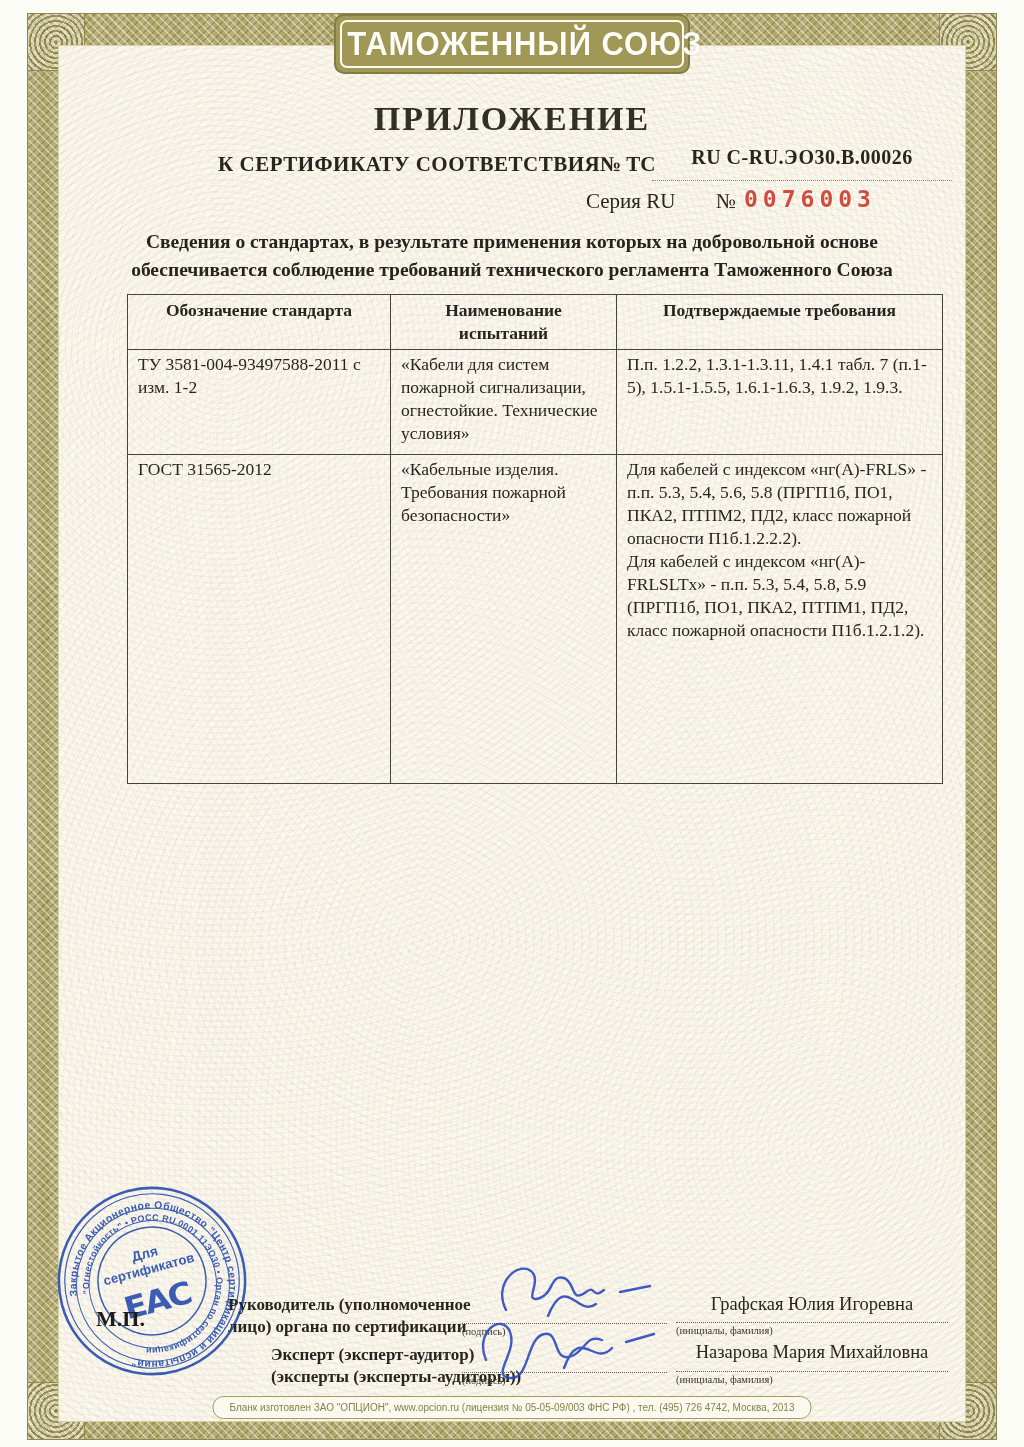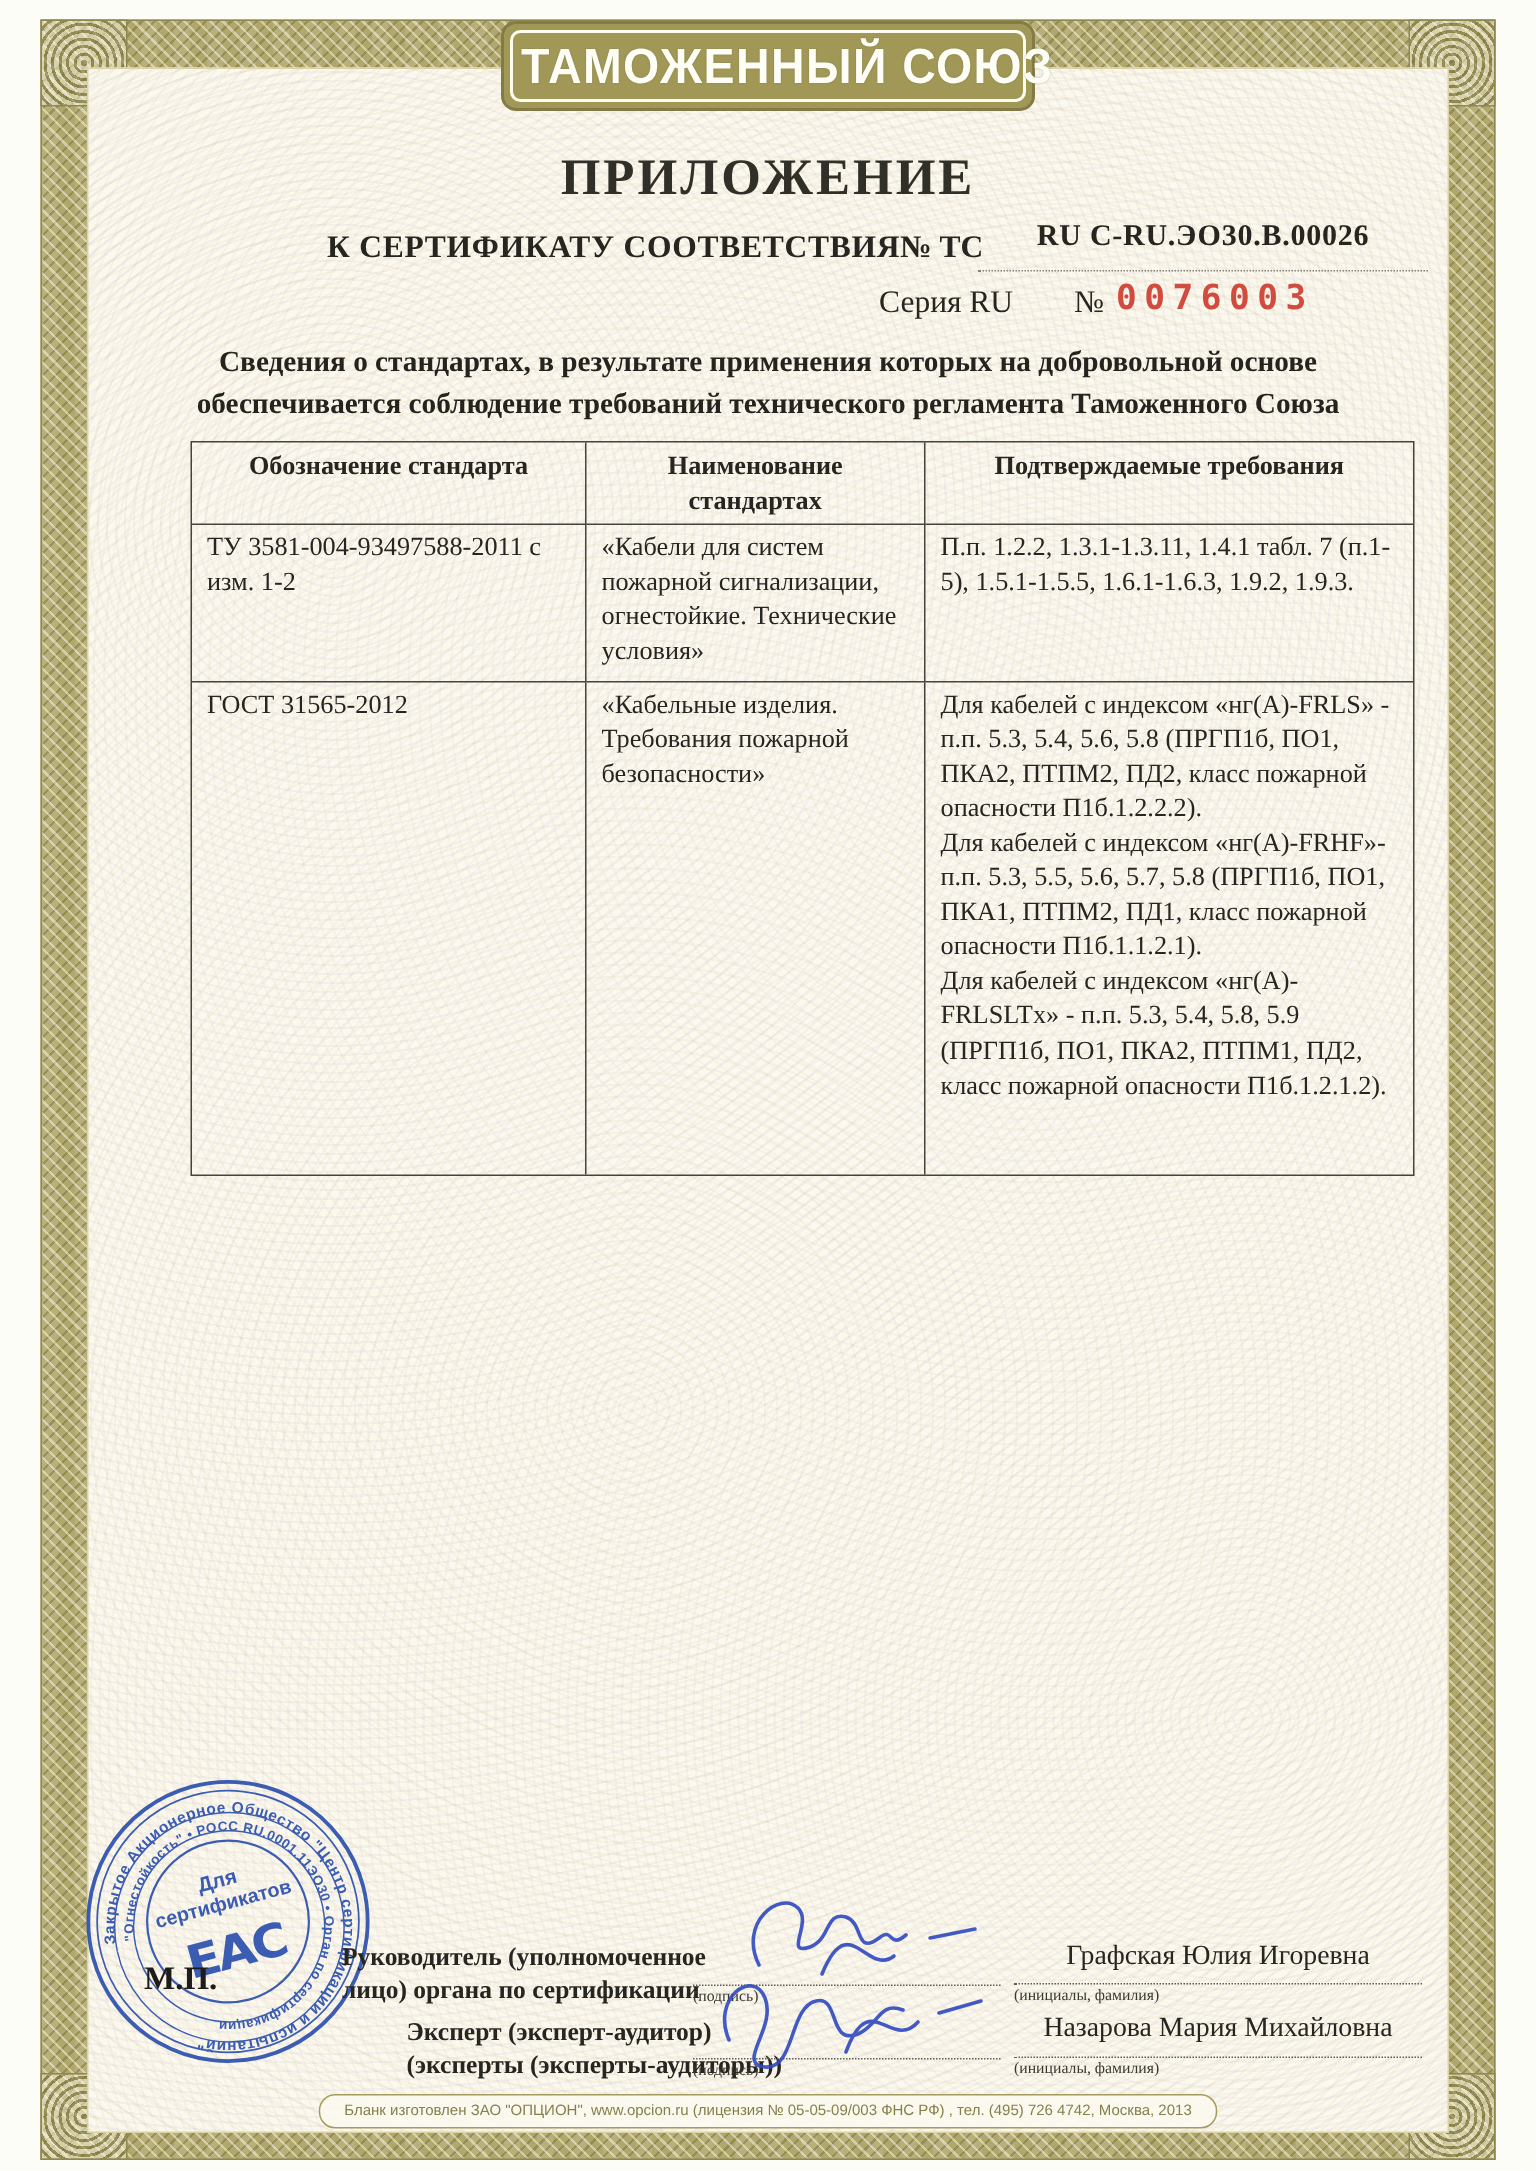--- a/index.html
+++ b/index.html
@@ -109,34 +109,33 @@
   <div class="cert-line"></div>
 
   <div class="series-label">Серия RU</div>
   <div class="series-sign">№</div>
   <div class="series-number">0076003</div>
 
   <div class="intro">Сведения о стандартах, в результате применения которых на добровольной основе обеспечивается соблюдение требований технического регламента Таможенного Союза</div>
 
   <div class="tbl">
     <div class="cell hdr">Обозначение стандарта</div>
-    <div class="cell hdr hdr-mid">Наименование стандартах</div>
+    <div class="cell hdr hdr-mid">Наименование испытаний</div>
     <div class="cell hdr last-col">Подтверждаемые требования</div>
 
     <div class="cell r1">ТУ 3581-004-93497588-2011 с изм. 1-2</div>
     <div class="cell r1">«Кабели для систем пожарной сигнализации, огнестойкие. Технические условия»</div>
     <div class="cell r1 last-col req">
       <p>П.п. 1.2.2, 1.3.1-1.3.11, 1.4.1 табл. 7 (п.1-5), 1.5.1-1.5.5, 1.6.1-1.6.3, 1.9.2, 1.9.3.</p>
     </div>
 
     <div class="cell r2 last-row">ГОСТ 31565-2012</div>
     <div class="cell r2 last-row">«Кабельные изделия. Требования пожарной безопасности»</div>
     <div class="cell r2 last-row last-col req">
       <p>Для кабелей с индексом «нг(А)-FRLS» - п.п. 5.3, 5.4, 5.6, 5.8 (ПРГП1б, ПО1, ПКА2, ПТПМ2, ПД2, класс пожарной опасности П1б.1.2.2.2).</p>
-      <p>Для кабелей с индексом «нг(А)-FRHF»- п.п. 5.3, 5.5, 5.6, 5.7, 5.8 (ПРГП1б, ПО1, ПКА1, ПТПМ2, ПД1, класс пожарной опасности П1б.1.1.2.1).</p>
       <p>Для кабелей с индексом «нг(А)-FRLSLTx» - п.п. 5.3, 5.4, 5.8, 5.9 (ПРГП1б, ПО1, ПКА2, ПТПМ1, ПД2, класс пожарной опасности П1б.1.2.1.2).</p>
     </div>
   </div>
 
   <svg class="stamp" viewBox="0 0 200 200">
     <g transform="rotate(-15 100 100)" fill="none" stroke="#2b50ae">
       <circle cx="100" cy="100" r="95" stroke-width="2.6"></circle>
       <circle cx="100" cy="100" r="89" stroke-width="1.2"></circle>
       <circle cx="100" cy="100" r="55" stroke-width="1.5"></circle>
       <path id="ringO" d="M 22,100 A 78,78 0 1 1 21.99,100.2"></path>

